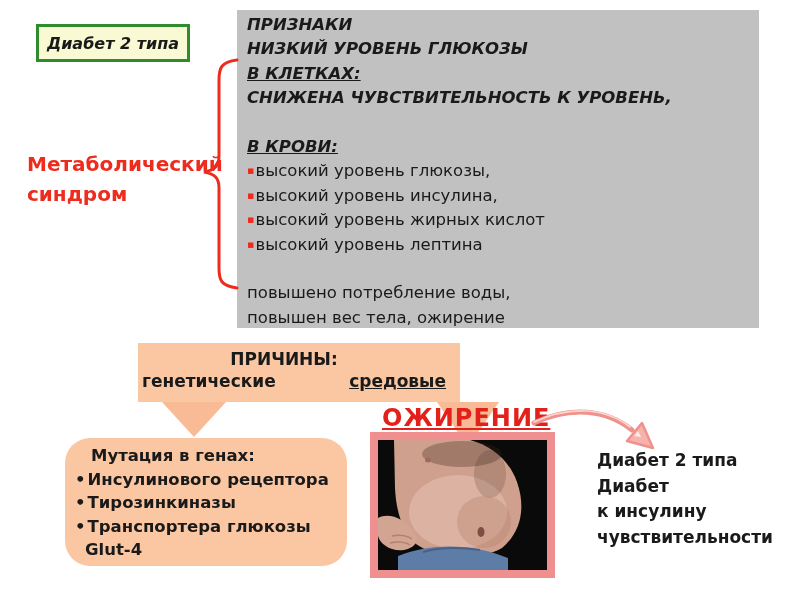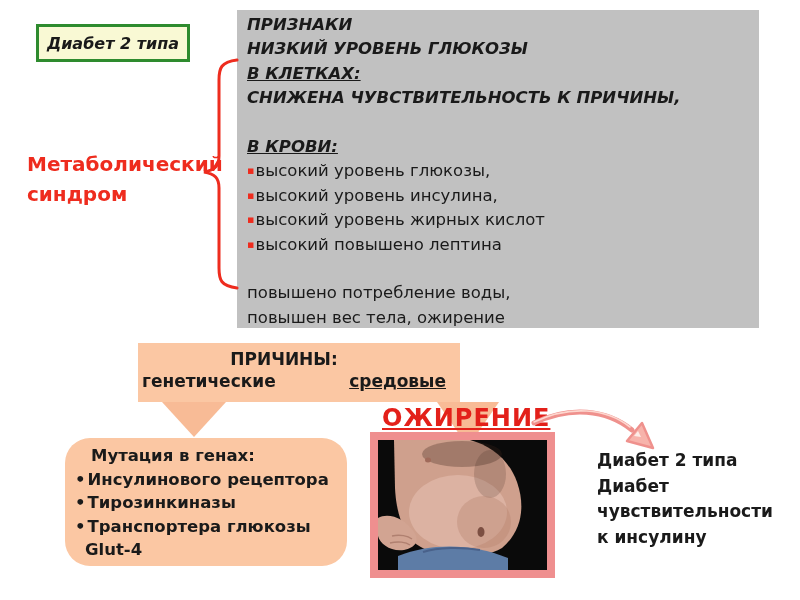--- a/index.html
+++ b/index.html
@@ -86,27 +86,27 @@
 <body>
 
 <div class="abs title-box">
   <span>Диабет 2 типа</span>
 </div>
 
 <div class="abs signs-box">
   <div class="signs-line caps">ПРИЗНАКИ</div>
   <div class="signs-line caps">НИЗКИЙ УРОВЕНЬ ГЛЮКОЗЫ</div>
   <div class="signs-line caps u">В КЛЕТКАХ:</div>
-  <div class="signs-line caps">СНИЖЕНА ЧУВСТВИТЕЛЬНОСТЬ К ПРИЧИНЫ,</div>
+  <div class="signs-line caps">СНИЖЕНА ЧУВСТВИТЕЛЬНОСТЬ К УРОВЕНЬ,</div>
   <div class="signs-line"></div>
   <div class="signs-line caps u">В КРОВИ:</div>
   <div class="signs-line"><span class="sq">▪</span><span>высокий уровень глюкозы,</span></div>
   <div class="signs-line"><span class="sq">▪</span><span>высокий уровень инсулина,</span></div>
   <div class="signs-line"><span class="sq">▪</span><span>высокий уровень жирных кислот</span></div>
-  <div class="signs-line"><span class="sq">▪</span><span>высокий повышено лептина</span></div>
+  <div class="signs-line"><span class="sq">▪</span><span>высокий уровень лептина</span></div>
   <div class="signs-line"></div>
   <div class="signs-line">повышено потребление воды,</div>
   <div class="signs-line">повышен вес тела, ожирение</div>
 </div>
 
 <div class="abs metabolic">
   <div>Метаболический</div>
   <div>синдром</div>
 </div>
 
@@ -151,22 +151,22 @@
     <path d="M0,78 C10,72 27,78 36,92 C42,101 37,108 26,110 C13,112 2,104 0,96 Z" fill="#d2a492"></path>
     <path d="M14,96 C22,94 30,96 34,99 M12,103 C20,101 28,102 32,105" stroke="#b08070" stroke-width="1.5" fill="none"></path>
     <path d="M20,116 C55,102 96,104 130,118 L130,130 L20,130 Z" fill="#5d7ca6"></path>
     <path d="M45,112 C60,107 85,107 102,110" stroke="#49618a" stroke-width="2" fill="none"></path>
   </svg>
 </div>
 
 <div class="abs right-note">
   <div>Диабет 2 типа</div>
   <div>Диабет</div>
+  <div>к инсулину</div>
   <div>чувствительности</div>
-  <div>к инсулину</div>
 </div>
 
 <svg class="abs overlay" width="800" height="600" viewBox="0 0 800 600">
   <path d="M237,60 C221,62 219,68 219,80 L219,156 C219,166 215,170 204,172 C215,174 219,178 219,188 L219,268 C219,280 221,286 237,288" fill="none" stroke="#ee2c1e" stroke-width="3" stroke-linecap="round"></path>
   <g>
     <path d="M534,423 C570,406 606,409 632,430" fill="none" stroke="#ef918d" stroke-width="5" stroke-linecap="round"></path>
     <path d="M534,422 C570,405 606,408 630,427" fill="none" stroke="#fdd7cf" stroke-width="1.6" stroke-linecap="round"></path>
     <polygon points="653,448 627,441 642,423" fill="#f7b3ab" stroke="#ef918d" stroke-width="2.5" stroke-linejoin="round"></polygon>
     <polygon points="641,437 634,436 638,431" fill="#fdece7"></polygon>
   </g>

